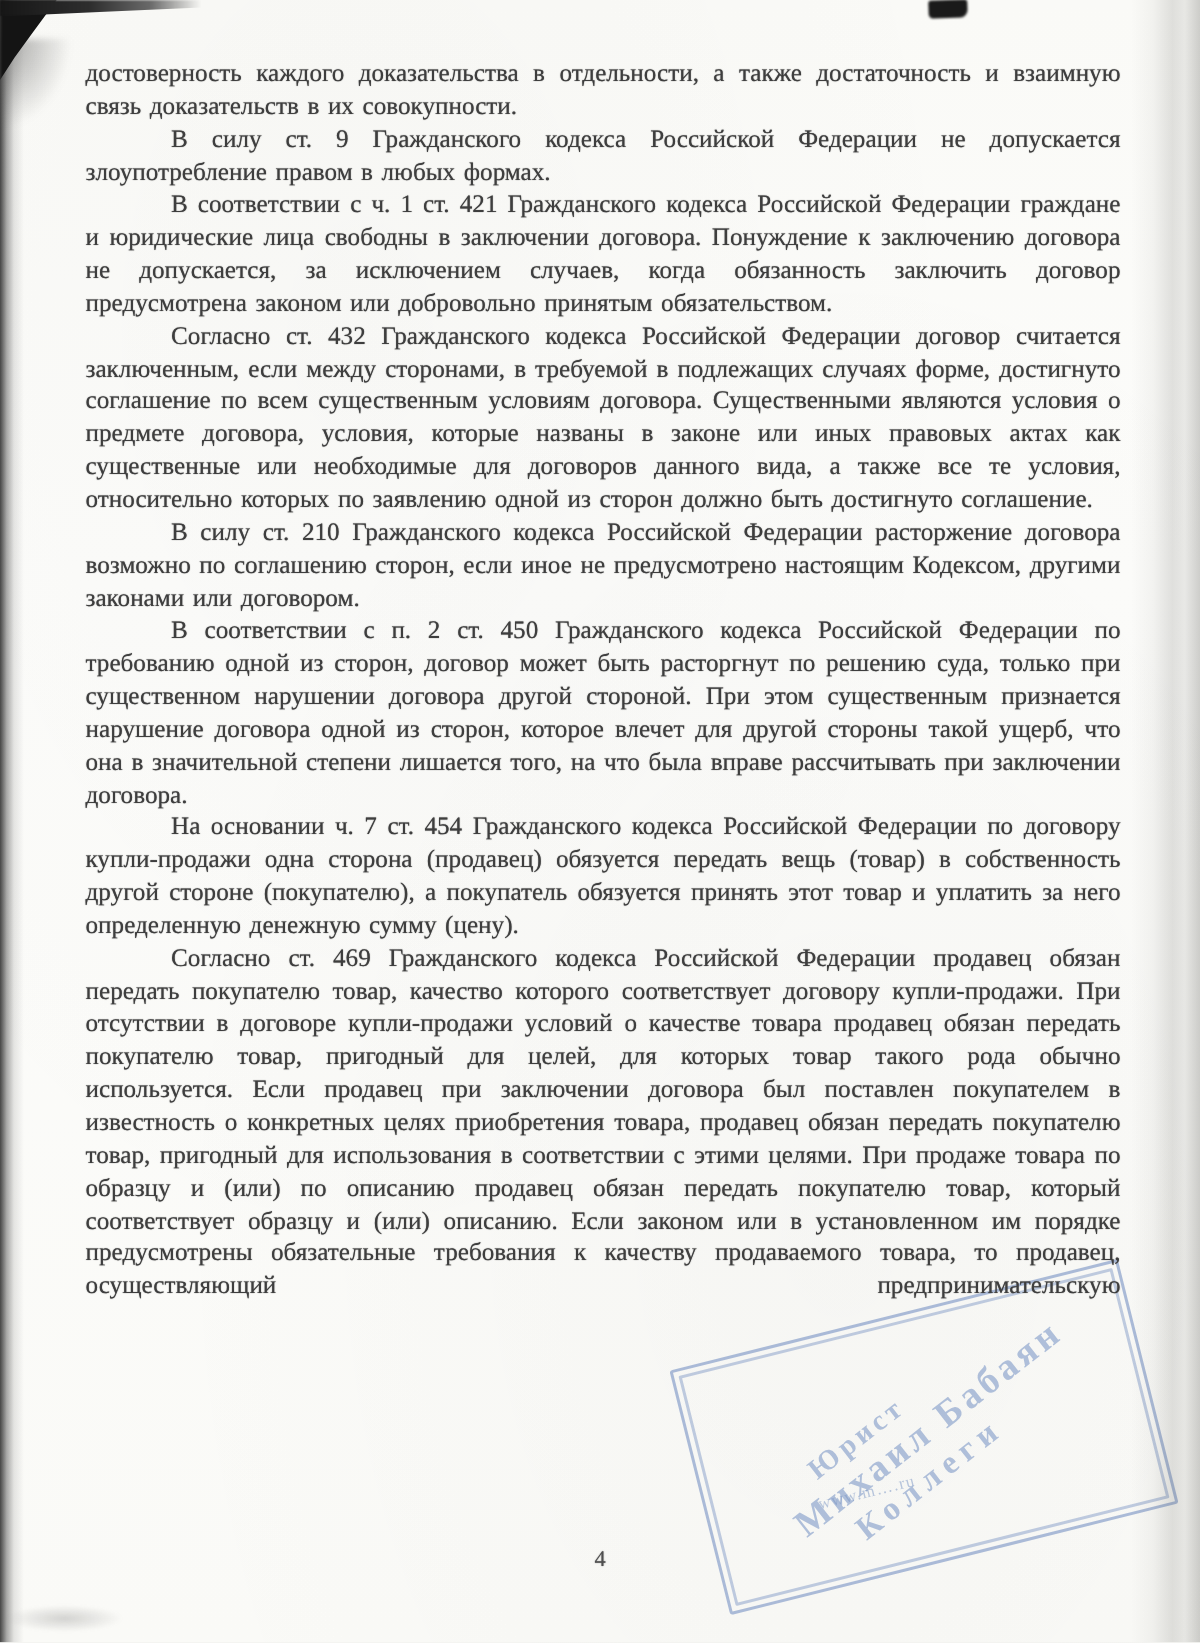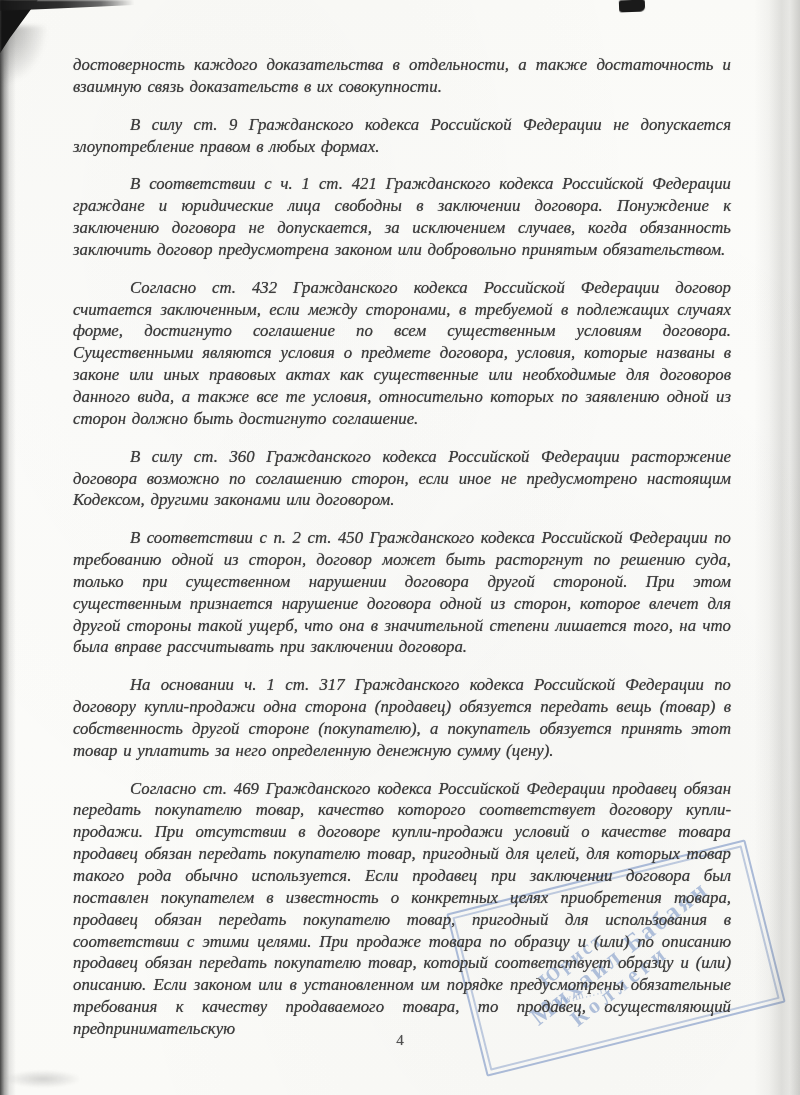--- a/index.html
+++ b/index.html
@@ -15,29 +15,28 @@
       radial-gradient(ellipse at 70% 75%, rgba(0,0,0,0.02), transparent 60%),
       linear-gradient(180deg,#fafaf7 0%,#fcfcfa 35%,#fafaf7 100%);
     overflow:hidden;
   }
 
   
   .content{
     position:absolute;left:57px;top:38px;width:690px;z-index:2;
   }
   .content p{
-    margin:16px;
+    margin:0;
     text-indent:57px;
     text-align:justify;
     font-size:16.8px;
     line-height:21.85px;
     word-spacing:1.5px;
     color:#3e3e3e;
     text-shadow:0 0 0.7px rgba(62,62,62,0.85);
-    font-style:italic;
   }
   .content p.first{text-indent:0;}
   .content p.cutoff{text-align-last:justify;}
 
   .page-number{
     position:absolute;left:0;right:0;top:1032px;z-index:2;
     text-align:center;font-size:15px;color:#4f4f4f;
     text-shadow:0 0 0.8px rgba(80,80,80,0.8);
   }
 
@@ -128,23 +127,23 @@
       <div class="stamp-l3">Коллеги</div>
     </div>
     <div class="stamp-url">www.m….ru</div>
   </div>
 
   <div class="content">
     <p class="first">достоверность каждого доказательства в отдельности, а также достаточность и взаимную связь доказательств в их совокупности.</p>
     <p>В силу ст. 9 Гражданского кодекса Российской Федерации не допускается злоупотребление правом в любых формах.</p>
     <p>В соответствии с ч. 1 ст. 421 Гражданского кодекса Российской Федерации граждане и юридические лица свободны в заключении договора. Понуждение к заключению договора не допускается, за исключением случаев, когда обязанность заключить договор предусмотрена законом или добровольно принятым обязательством.</p>
     <p>Согласно ст. 432 Гражданского кодекса Российской Федерации договор считается заключенным, если между сторонами, в требуемой в подлежащих случаях форме, достигнуто соглашение по всем существенным условиям договора. Существенными являются условия о предмете договора, условия, которые названы в законе или иных правовых актах как существенные или необходимые для договоров данного вида, а также все те условия, относительно которых по заявлению одной из сторон должно быть достигнуто соглашение.</p>
-    <p>В силу ст. 360 Гражданского кодекса Российской Федерации расторжение договора возможно по соглашению сторон, если иное не предусмотрено настоящим Кодексом, другими законами или договором.</p>
+    <p>В силу ст. 210 Гражданского кодекса Российской Федерации расторжение договора возможно по соглашению сторон, если иное не предусмотрено настоящим Кодексом, другими законами или договором.</p>
     <p>В соответствии с п. 2 ст. 450 Гражданского кодекса Российской Федерации по требованию одной из сторон, договор может быть расторгнут по решению суда, только при существенном нарушении договора другой стороной. При этом существенным признается нарушение договора одной из сторон, которое влечет для другой стороны такой ущерб, что она в значительной степени лишается того, на что была вправе рассчитывать при заключении договора.</p>
-    <p>На основании ч. 1 ст. 317 Гражданского кодекса Российской Федерации по договору купли-продажи одна сторона (продавец) обязуется передать вещь (товар) в собственность другой стороне (покупателю), а покупатель обязуется принять этот товар и уплатить за него определенную денежную сумму (цену).</p>
+    <p>На основании ч. 7 ст. 454 Гражданского кодекса Российской Федерации по договору купли-продажи одна сторона (продавец) обязуется передать вещь (товар) в собственность другой стороне (покупателю), а покупатель обязуется принять этот товар и уплатить за него определенную денежную сумму (цену).</p>
     <p class="cutoff">Согласно ст. 469 Гражданского кодекса Российской Федерации продавец обязан передать покупателю товар, качество которого соответствует договору купли-продажи. При отсутствии в договоре купли-продажи условий о качестве товара продавец обязан передать покупателю товар, пригодный для целей, для которых товар такого рода обычно используется. Если продавец при заключении договора был поставлен покупателем в известность о конкретных целях приобретения товара, продавец обязан передать покупателю товар, пригодный для использования в соответствии с этими целями. При продаже товара по образцу и (или) по описанию продавец обязан передать покупателю товар, который соответствует образцу и (или) описанию. Если законом или в установленном им порядке предусмотрены обязательные требования к качеству продаваемого товара, то продавец, осуществляющий предпринимательскую</p>
   </div>
 
   <div class="page-number">4</div>
 
   <div class="edge-left"></div>
   <div class="edge-right"></div>
   <div class="smudge-tl"></div>
   <div class="corner-tl"></div>
   <div class="streak-tl"></div>

